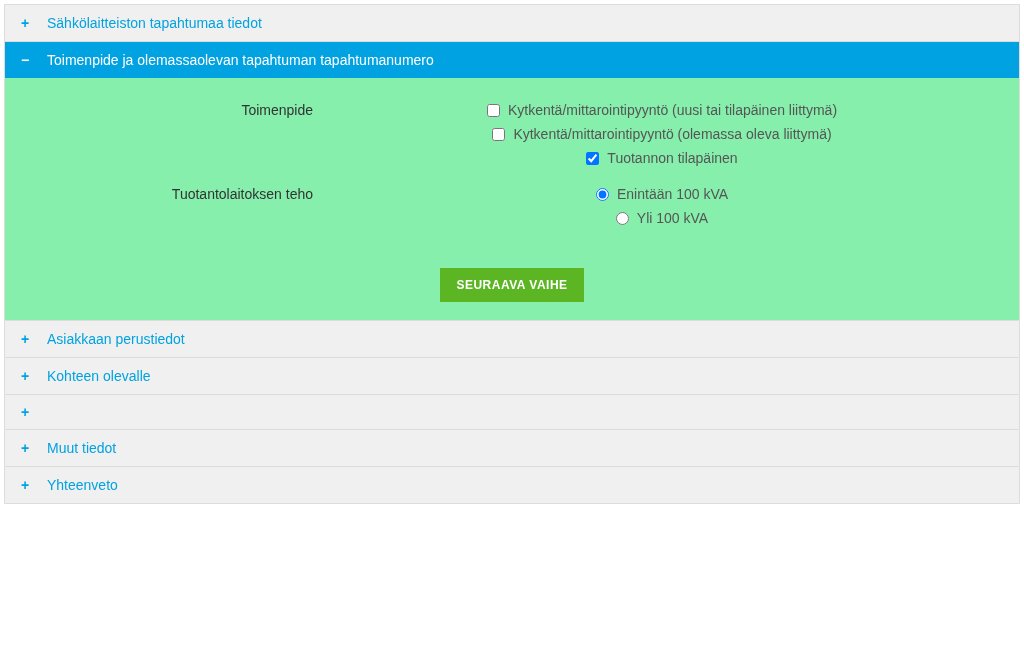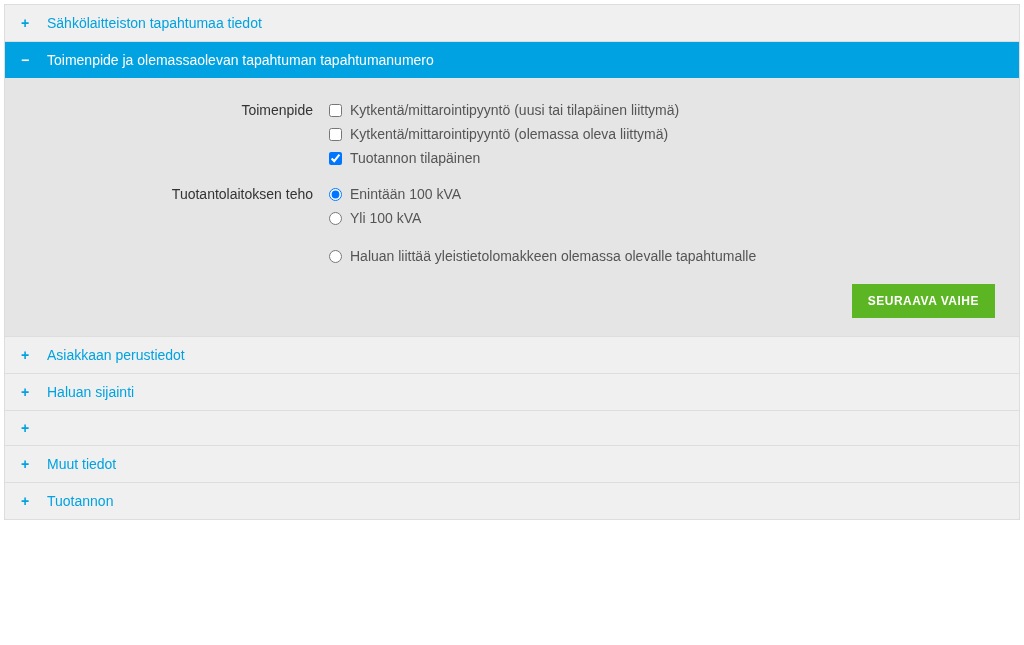--- a/index.html
+++ b/index.html
@@ -34,21 +34,21 @@
   }
   .toggle-icon {
     width: 16px;
     display: inline-block;
     margin-right: 10px;
     font-weight: bold;
     font-size: 14px;
     line-height: 1;
   }
   .panel-body {
-    background: #e5e5e5;
+    background: #86efac;
     padding: 24px 24px 18px 24px;
   }
   .form-row {
     display: flex;
     margin-bottom: 20px;
   }
   .form-label {
     flex: 0 0 300px;
     text-align: right;
     padding-right: 16px;
@@ -58,30 +58,31 @@
   }
   .form-options {
     flex: 1;
   }
   .option-line {
     display: flex;
     align-items: center;
     margin-bottom: 8px;
     font-size: 14px;
     color: #555;
+    justify-content: center;
   }
   .option-line:last-child { margin-bottom: 0; }
   .option-line input[type="checkbox"],
   .option-line input[type="radio"] {
     margin-right: 8px;
   }
   .option-gap { height: 14px; }
   .actions {
     display: flex;
-    justify-content: flex-end;
+    justify-content: center;
     margin-top: 18px;
   }
   .btn-next {
     background: #5cb522;
     color: #fff;
     border: none;
     padding: 10px 16px;
     font-size: 12px;
     font-weight: bold;
     letter-spacing: 0.5px;
@@ -131,61 +132,57 @@
         <div class="form-options">
           <label class="option-line">
             <input type="radio" name="teho" checked="" style="">
             <span>Enintään 100 kVA</span>
           </label>
           <label class="option-line">
             <input type="radio" name="teho" style="">
             <span>Yli 100 kVA</span>
           </label>
           <div class="option-gap"></div>
-          <label class="option-line">
-            <input type="radio" name="tapahtuma" style="">
-            <span>Haluan liittää yleistietolomakkeen olemassa olevalle tapahtumalle</span>
-          </label>
         </div>
       </div>
 
       <div class="actions">
         <button class="btn-next">SEURAAVA VAIHE</button>
       </div>
 
     </div>
   </div>
 
   <div class="panel">
     <div class="panel-header collapsed">
       <span class="toggle-icon">+</span>
       <span>Asiakkaan perustiedot</span>
     </div>
   </div>
 
   <div class="panel">
     <div class="panel-header collapsed">
       <span class="toggle-icon">+</span>
-      <span>Haluan sijainti</span>
+      <span>Kohteen olevalle</span>
     </div>
   </div>
 
   <div class="panel">
     <div class="panel-header collapsed">
       <span class="toggle-icon">+</span>
     </div>
   </div>
 
   <div class="panel">
     <div class="panel-header collapsed">
       <span class="toggle-icon">+</span>
       <span>Muut tiedot</span>
     </div>
   </div>
 
   <div class="panel">
     <div class="panel-header collapsed">
       <span class="toggle-icon">+</span>
-      <span>Tuotannon</span>
+      <span>Yhteenveto</span>
     </div>
   </div>
 
 </div>
 
 </body></html>

